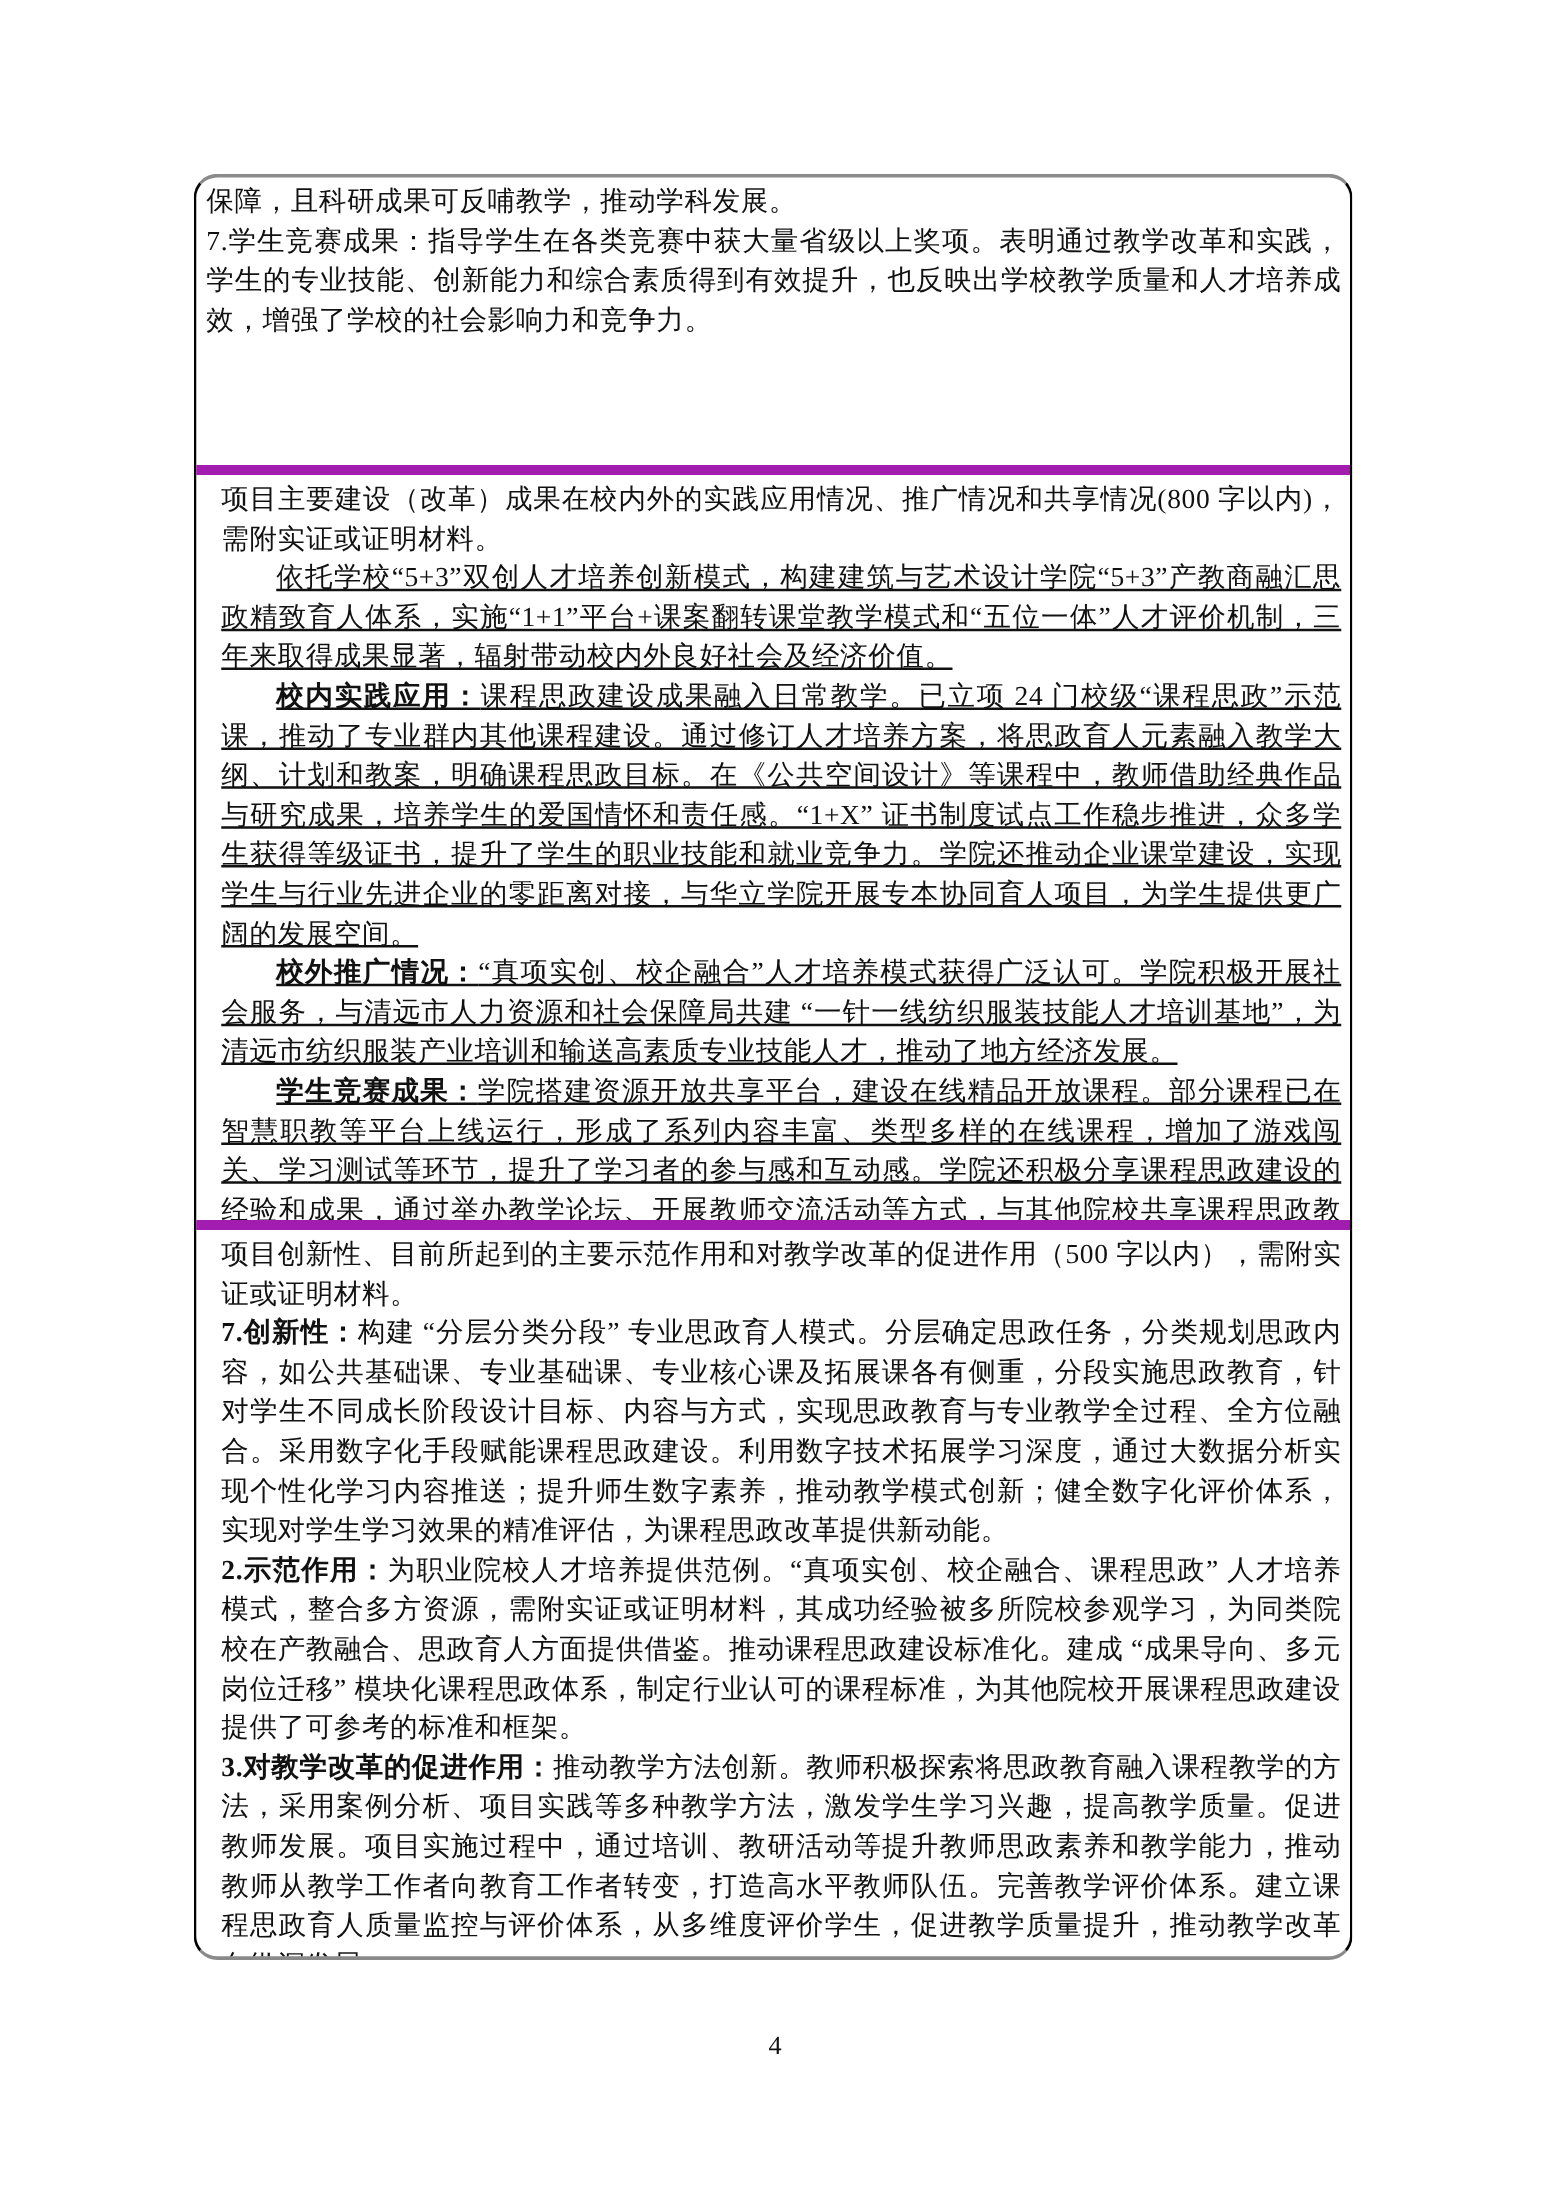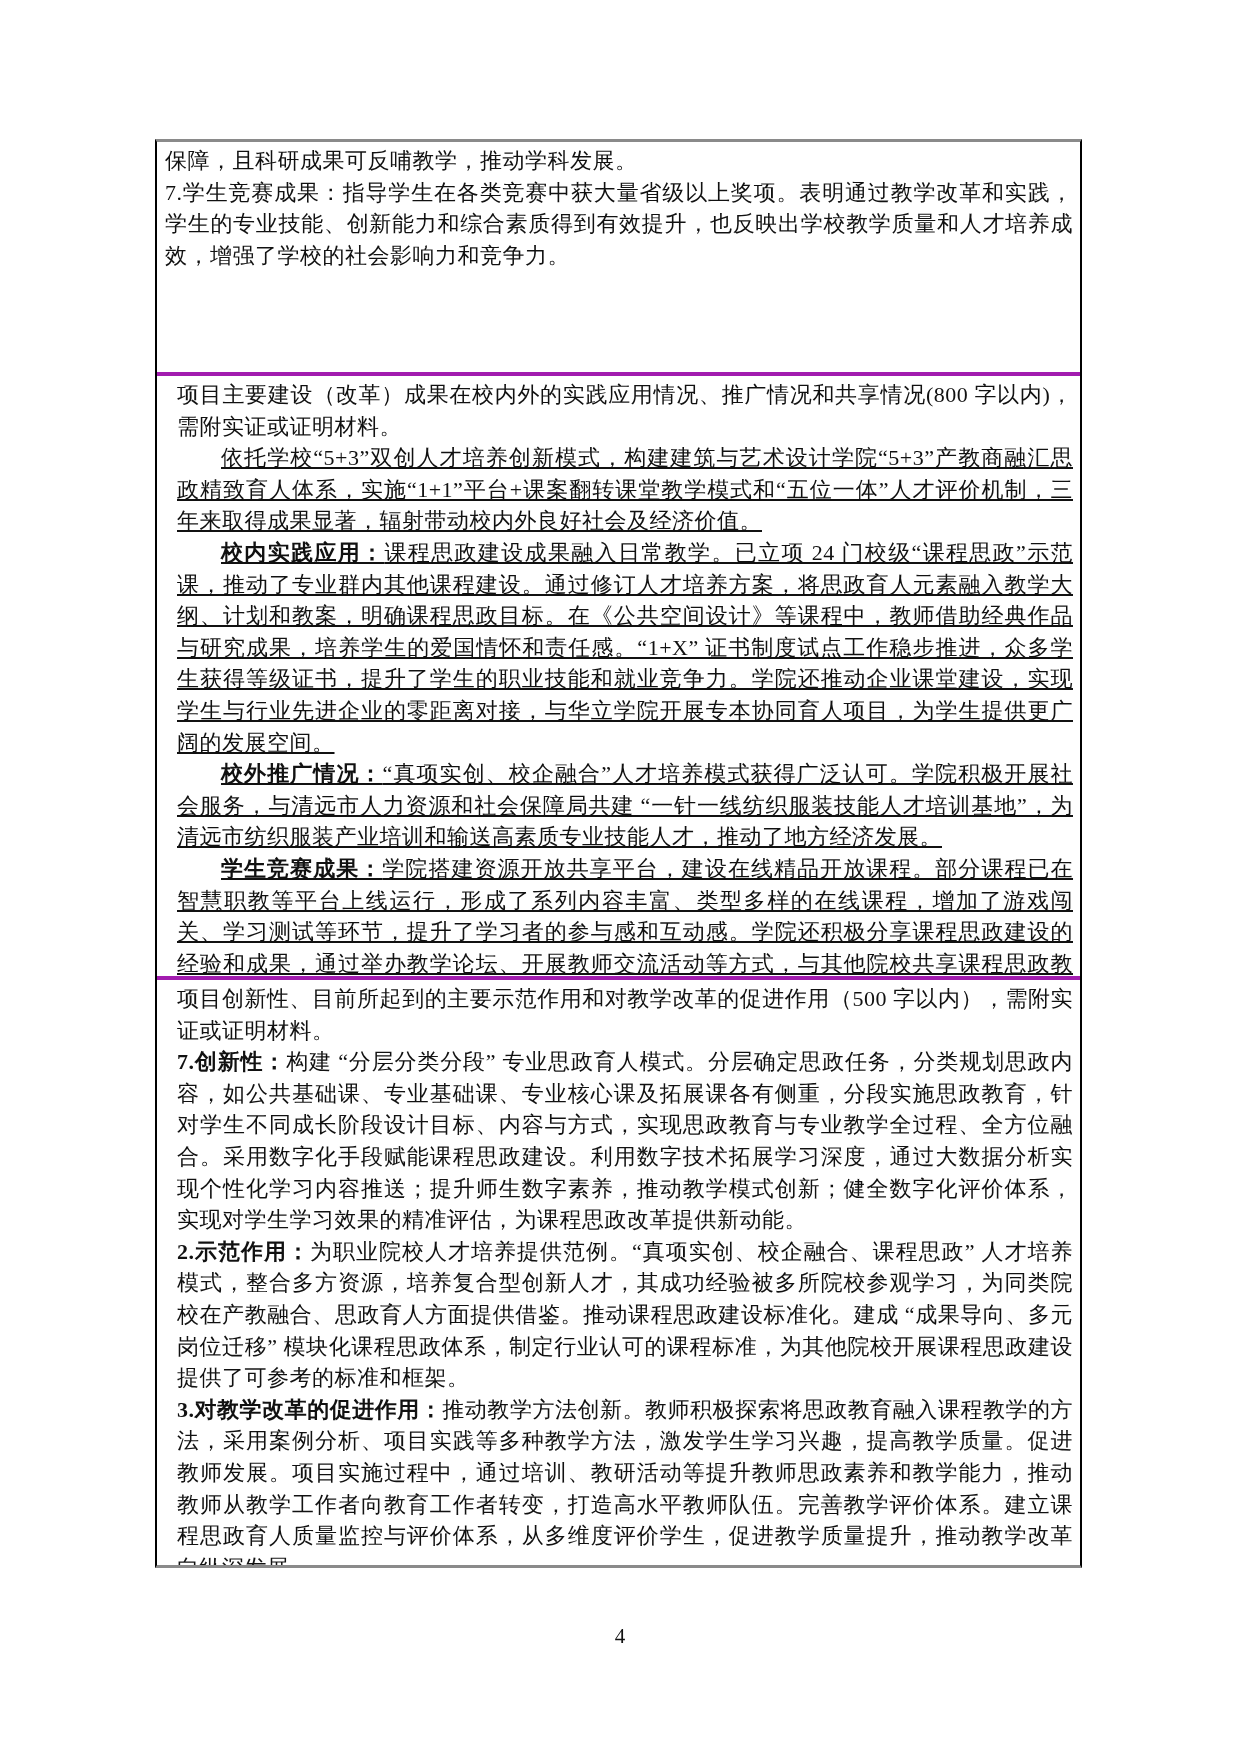--- a/index.html
+++ b/index.html
@@ -19,33 +19,34 @@
   .doc-table {
     position: absolute;
     left: 155px;
     top: 139px;
     width: 927px;
     box-sizing: border-box;
     border-left: 2px solid #000000;
     border-right: 2px solid #000000;
     border-top: 3px solid #8a8a8a;   
     border-bottom: 3px solid #8a8a8a;
+    border-radius: 19px;
   }
   .cell {
     box-sizing: border-box;
     padding: 3px 7px 0 8px;
     font-size: 22px;
     line-height: 31.6px;
     letter-spacing: 0.5px;
     text-align: justify;
     text-justify: inter-ideograph;
     overflow: hidden;
   }
   .cell + .cell {
-    border-top: 4px solid #a21caf;
+    border-top: 8px solid #a21caf;
     padding-left: 20px;
   }
   #row1 { height: 230px; }
   #row2 { height: 604px; }
   #row3 { height: 589px; font-family: Liberation Serif, serif; }
   .cell p {
     margin: 0;
     padding: 0;
   }
   .indent { text-indent: 44px; text-decoration: underline; }
@@ -77,21 +78,21 @@
       <p>项目主要建设（改革）成果在校内外的实践应用情况、推广情况和共享情况(800 字以内)，需附实证或证明材料。</p>
       <p class="indent"><span>依托学校“5+3”双创人才培养创新模式，构建建筑与艺术设计学院“5+3”产教商融汇思政精致育人体系，实施“1+1”平台+课案翻转课堂教学模式和“五位一体”人才评价机制，三年来取得成果显著，辐射带动校内外良好社会及经济价值。</span></p>
       <p class="indent"><b class="lead">校内实践应用：</b><span>课程思政建设成果融入日常教学。已立项 24 门校级“课程思政”示范课，推动了专业群内其他课程建设。通过修订人才培养方案，将思政育人元素融入教学大纲、计划和教案，明确课程思政目标。在《公共空间设计》等课程中，教师借助经典作品与研究成果，培养学生的爱国情怀和责任感。“1+X” 证书制度试点工作稳步推进，众多学生获得等级证书，提升了学生的职业技能和就业竞争力。学院还推动企业课堂建设，实现学生与行业先进企业的零距离对接，与华立学院开展专本协同育人项目，为学生提供更广阔的发展空间。</span></p>
       <p class="indent"><b class="lead">校外推广情况：</b><span>“真项实创、校企融合”人才培养模式获得广泛认可。学院积极开展社会服务，与清远市人力资源和社会保障局共建 “一针一线纺织服装技能人才培训基地”，为清远市纺织服装产业培训和输送高素质专业技能人才，推动了地方经济发展。</span></p>
       <p class="indent"><b class="lead">学生竞赛成果：</b><span>学院搭建资源开放共享平台，建设在线精品开放课程。部分课程已在智慧职教等平台上线运行，形成了系列内容丰富、类型多样的在线课程，增加了游戏闯关、学习测试等环节，提升了学习者的参与感和互动感。学院还积极分享课程思政建设的经验和成果，通过举办教学论坛、开展教师交流活动等方式，与其他院校共享课程思政教学资源和教学方法，促进了教育资源的均衡发展。</span></p>
     </div>
 
     <div class="cell" id="row3">
       <p>项目创新性、目前所起到的主要示范作用和对教学改革的促进作用（500 字以内），需附实证或证明材料。</p>
       <p><b class="lead">7.创新性：</b><span>构建 “分层分类分段” 专业思政育人模式。分层确定思政任务，分类规划思政内容，如公共基础课、专业基础课、专业核心课及拓展课各有侧重，分段实施思政教育，针对学生不同成长阶段设计目标、内容与方式，实现思政教育与专业教学全过程、全方位融合。采用数字化手段赋能课程思政建设。利用数字技术拓展学习深度，通过大数据分析实现个性化学习内容推送；提升师生数字素养，推动教学模式创新；健全数字化评价体系，实现对学生学习效果的精准评估，为课程思政改革提供新动能。</span></p>
-      <p><b class="lead">2.示范作用：</b><span>为职业院校人才培养提供范例。“真项实创、校企融合、课程思政” 人才培养模式，整合多方资源，培养复合型创新人才，其成功经验被多所院校参观学习，为同类院校在产教融合、思政育人方面提供借鉴。推动课程思政建设标准化。建成 “成果导向、多元岗位迁移” 模块化课程思政体系，制定行业认可的课程标准，为其他院校开展课程思政建设提供了可参考的标准和框架。</span></p>
+      <p><b class="lead">2.示范作用：</b><span>为职业院校人才培养提供范例。“真项实创、校企融合、课程思政” 人才培养模式，整合多方资源，需附实证或证明材料，其成功经验被多所院校参观学习，为同类院校在产教融合、思政育人方面提供借鉴。推动课程思政建设标准化。建成 “成果导向、多元岗位迁移” 模块化课程思政体系，制定行业认可的课程标准，为其他院校开展课程思政建设提供了可参考的标准和框架。</span></p>
       <p><b class="lead">3.对教学改革的促进作用：</b><span>推动教学方法创新。教师积极探索将思政教育融入课程教学的方法，采用案例分析、项目实践等多种教学方法，激发学生学习兴趣，提高教学质量。促进教师发展。项目实施过程中，通过培训、教研活动等提升教师思政素养和教学能力，推动教师从教学工作者向教育工作者转变，打造高水平教师队伍。完善教学评价体系。建立课程思政育人质量监控与评价体系，从多维度评价学生，促进教学质量提升，推动教学改革向纵深发展。</span></p>
     </div>
 
   </div>
 
   <div class="page-number">4</div>
 
 </div>
 
 </body></html>

